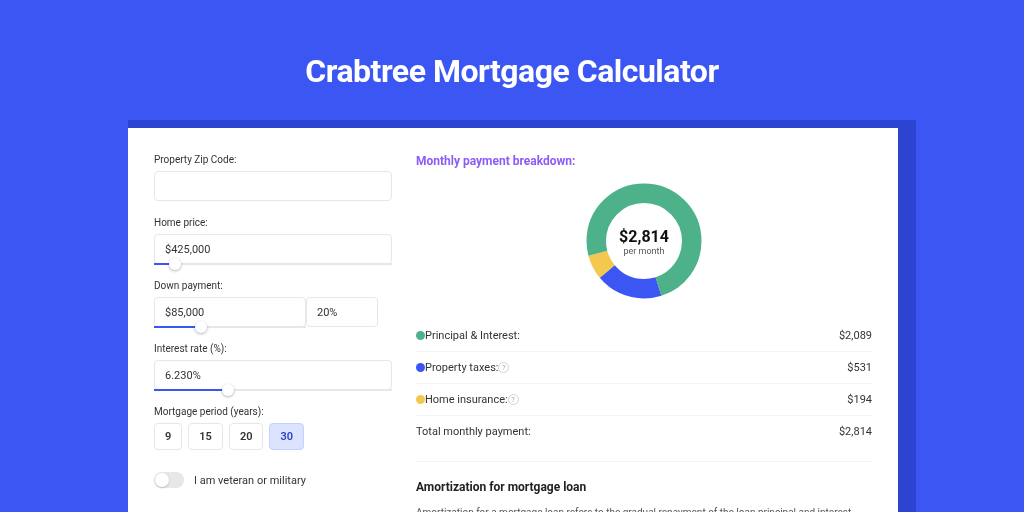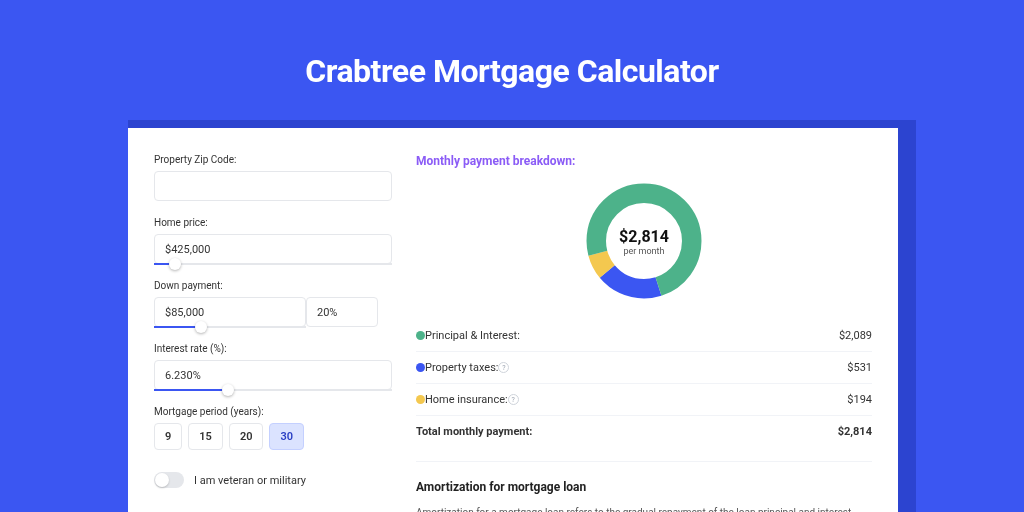--- a/index.html
+++ b/index.html
@@ -39,21 +39,21 @@
   .donut-wrap { display: flex; justify-content: center; padding: 10px 0 10px; }
   .donut { width: 126px; height: 126px; position: relative; }
   .donut svg { width: 126px; height: 126px; display: block; }
   .donut .center { position: absolute; inset: 0; display: flex; flex-direction: column; align-items: center; justify-content: center; }
   .donut .val { font-size: 16px; font-weight: 700; color: #111; }
   .donut .sub { font-size: 9px; color: #555; }
 
   .breakdown { margin-top: 6px; }
   .bline { display: flex; align-items: center; justify-content: space-between; padding: 9px 0; border-top: 1px solid #f1f3f7; font-size: 11px; color: #333; }
   .bline:first-child { border-top: none; }
-  .bline.total { font-weight: 700; }
+  .bline.total { font-weight: 400; }
   .bline .left-side { display: flex; align-items: center; gap: 0; }
   .dot { width: 9px; height: 9px; border-radius: 50%; flex: 0 0 auto; }
   .help { width: 11px; height: 11px; border: 1px solid #cfd4db; border-radius: 50%; font-size: 7px; color: #9aa2af; display: inline-flex; align-items: center; justify-content: center; }
 
   .amort { border-top: 1px solid #f1f3f7; margin-top: 14px; padding-top: 18px; }
   .amort .atitle { font-size: 12px; font-weight: 700; color: #222; margin-bottom: 12px; }
   .amort .atxt { font-size: 10px; color: #555; line-height: 1.4; }
 </style>
 </head>
 <body>

